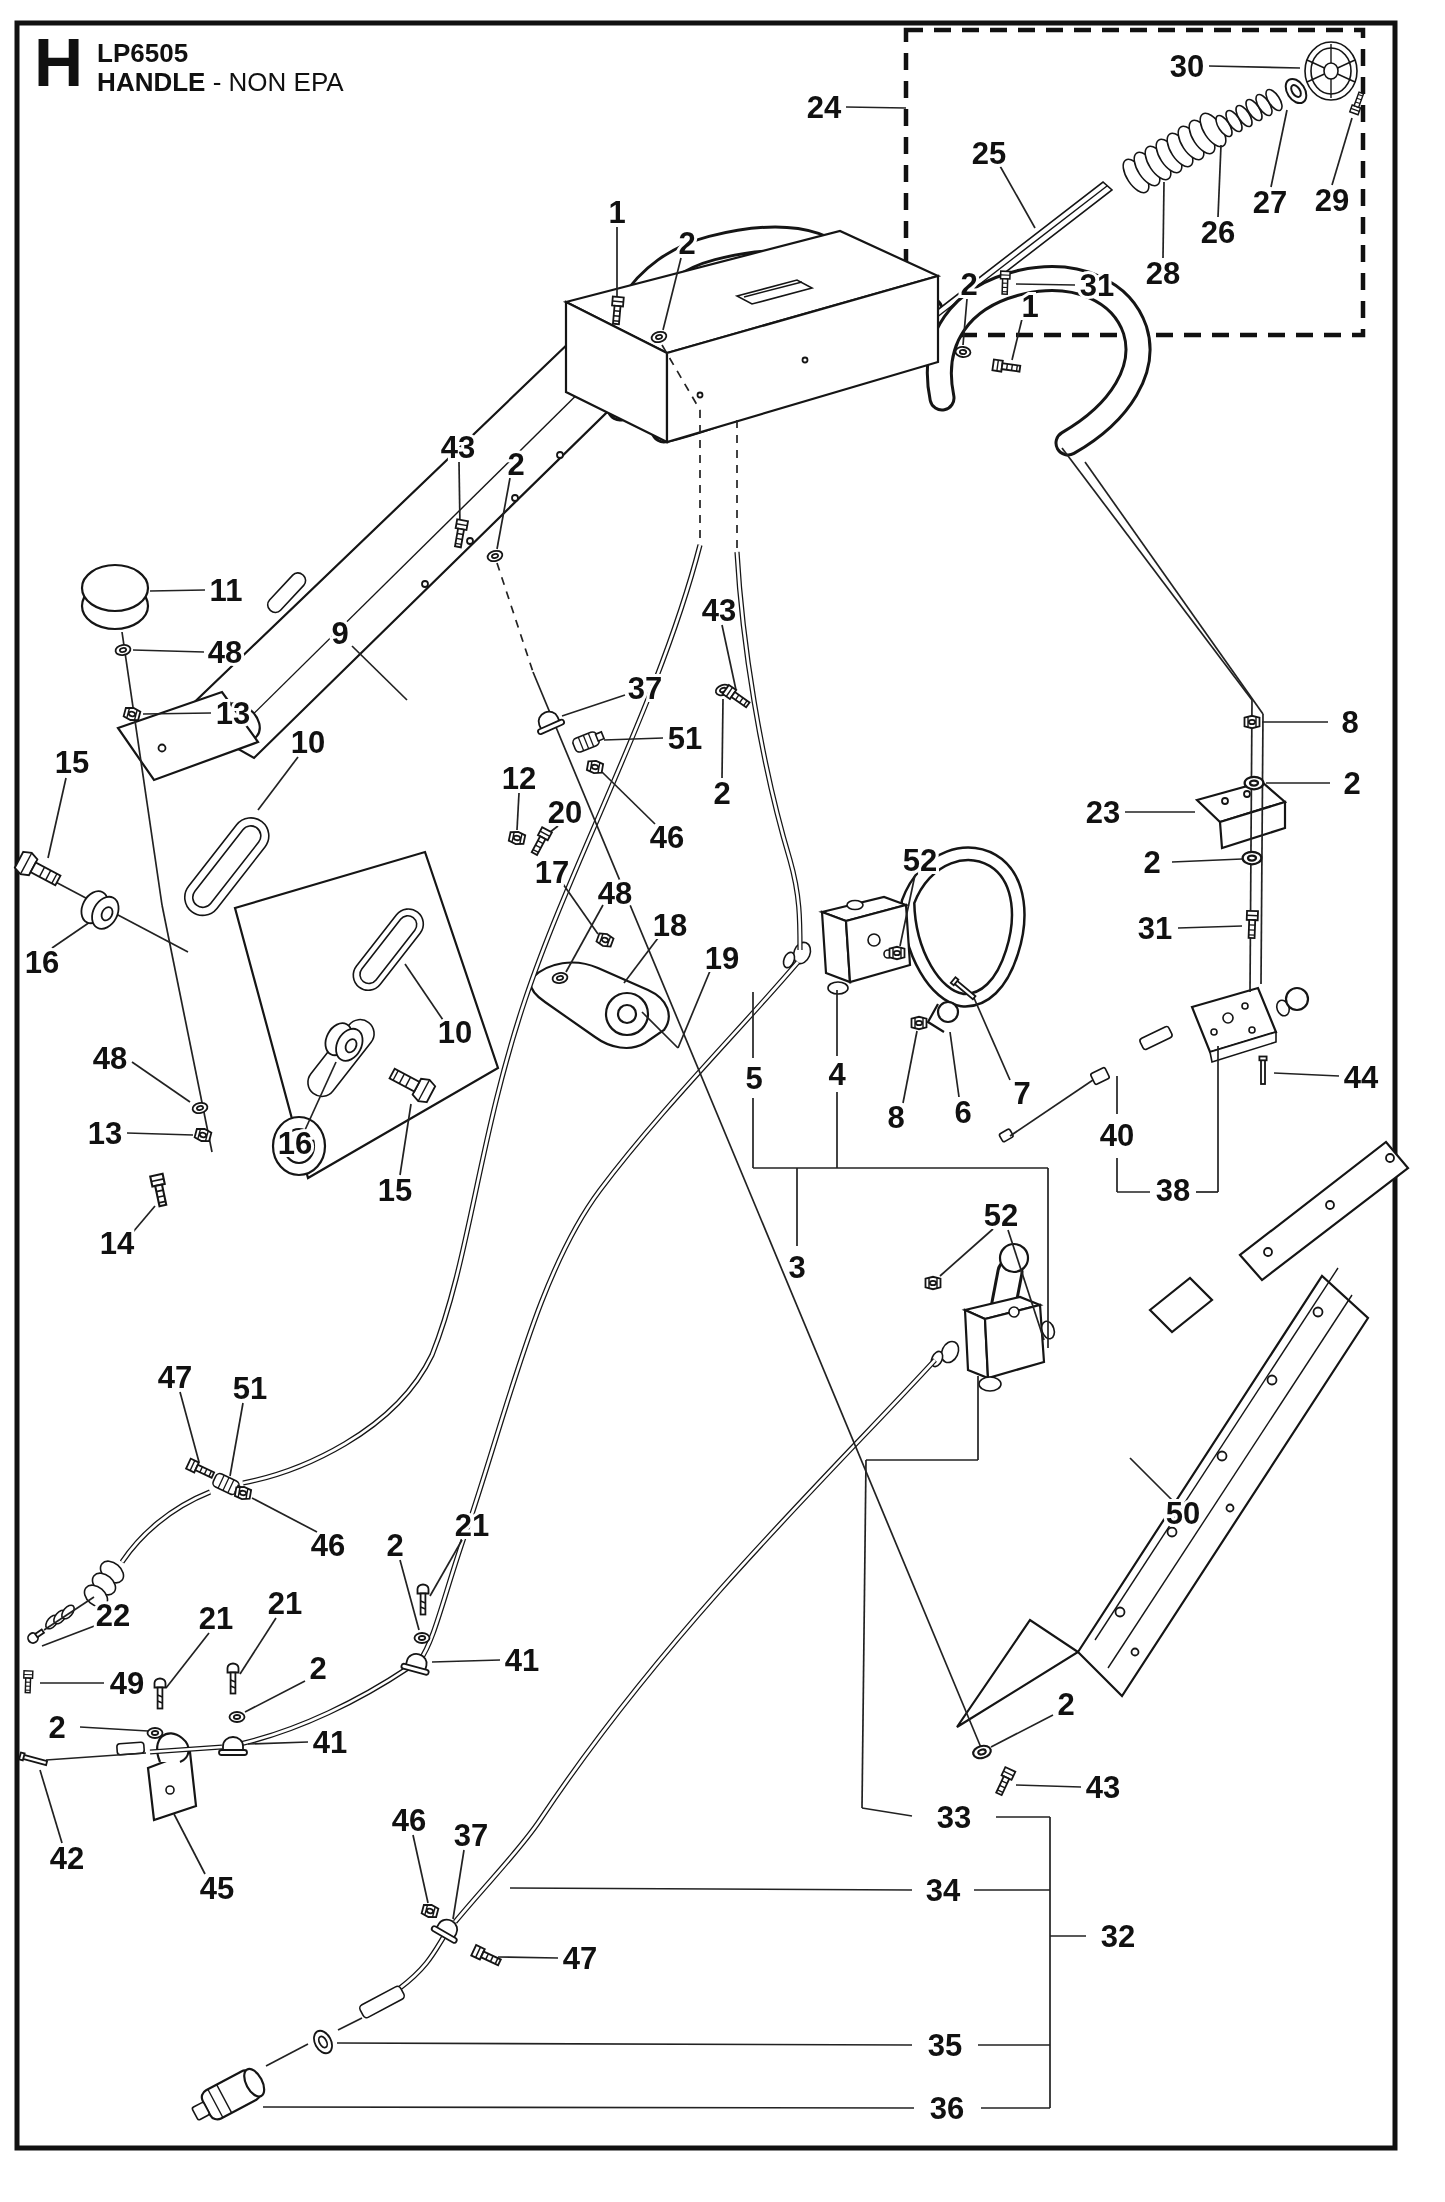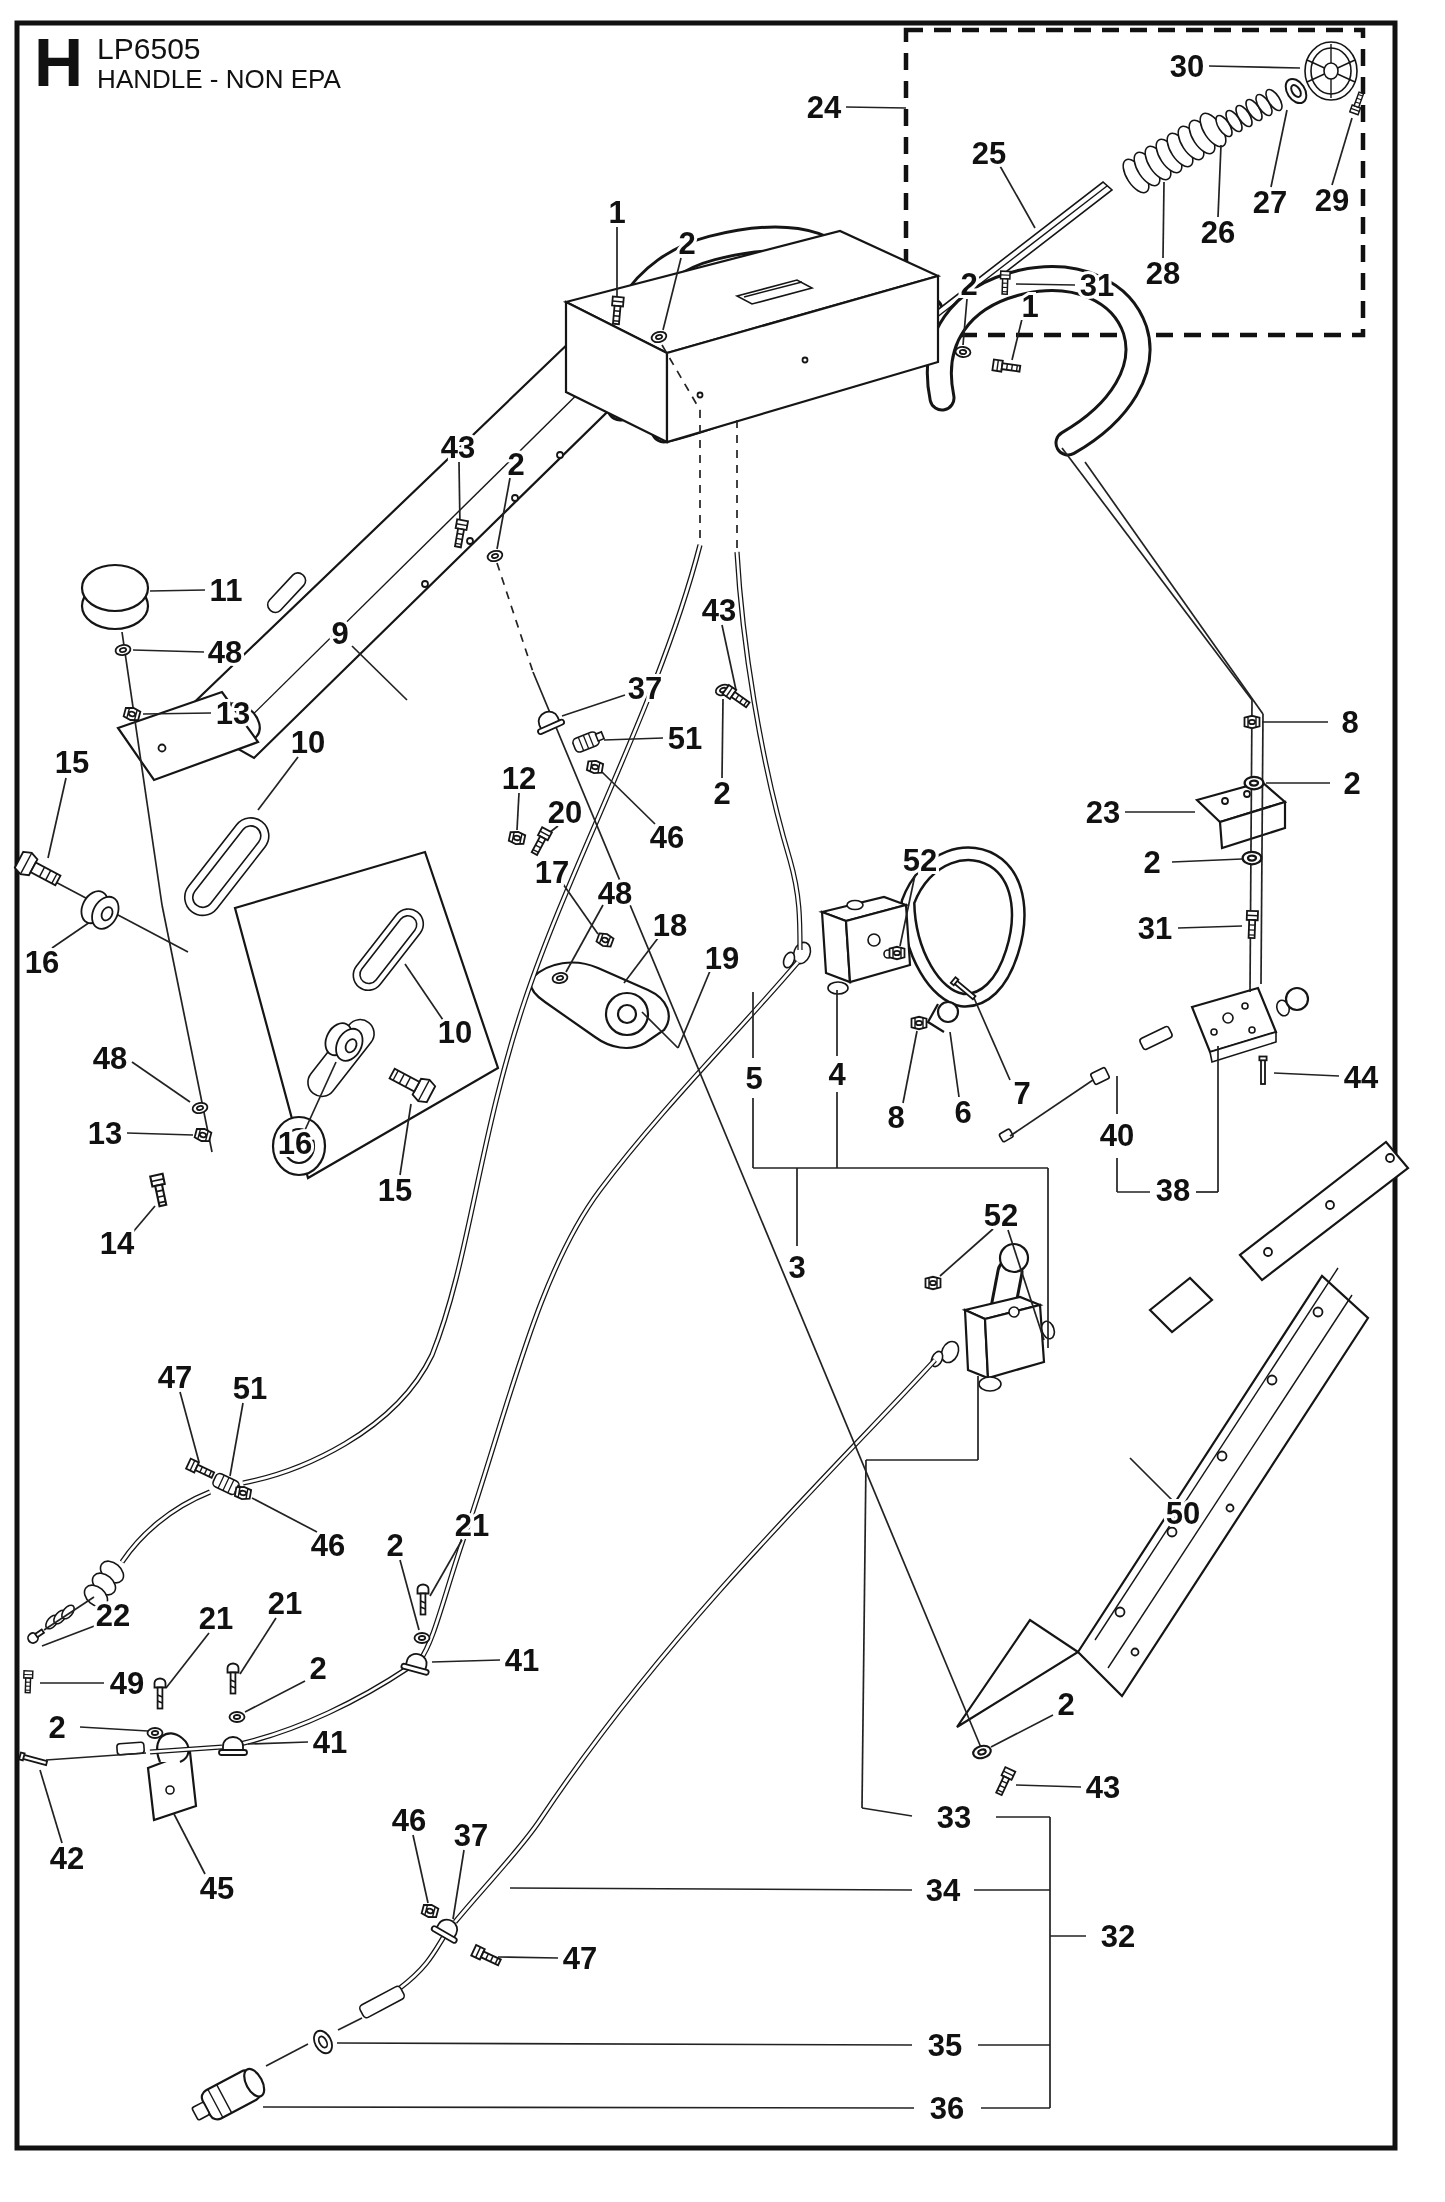--- a/index.html
+++ b/index.html
@@ -3,23 +3,23 @@
 <meta charset="utf-8">
 <style>
   html,body{margin:0;padding:0;background:#e8e8e8;}
   #page{position:relative;width:1445px;height:2202px;background:#ffffff;margin:0 auto;
         font-family:"Liberation Sans",sans-serif;overflow:hidden;}
   #diagram{position:absolute;left:0;top:0;width:1445px;height:2202px;}
   
   #titleblock{position:absolute;left:34px;top:30px;display:flex;gap:14px;color:#111;}
   .tletter{font-size:68px;font-weight:bold;line-height:0.95;}
   .tcol{padding-top:2px;}
-  .tmodel{font-size:30px;font-weight:normal;line-height:1.1;}
+  .tmodel{font-size:26px;font-weight:bold;line-height:1.1;margin-top:7px;}
   .tname{font-size:26px;line-height:1.15;}
-  .tname b{font-weight:normal;}
+  .tname b{font-weight:bold;}
   
   .lbl{font-family:"Liberation Sans",sans-serif;font-size:31px;font-weight:bold;fill:#111;
        text-anchor:middle;paint-order:stroke;stroke:#fff;stroke-width:6px;}
   .leader{stroke:#222;stroke-width:1.7;fill:none;}
   .gl{stroke:#222;stroke-width:1.7;fill:none;}
   .gld{stroke:#222;stroke-width:1.7;fill:none;stroke-dasharray:8 7;}
   .ln{stroke:#151515;stroke-width:2.2;fill:none;}
   .lnt{stroke:#151515;stroke-width:1.4;fill:none;}
   .fw{fill:#fff;stroke:#151515;stroke-width:2.2;}
   .fwt{fill:#fff;stroke:#151515;stroke-width:1.6;}

